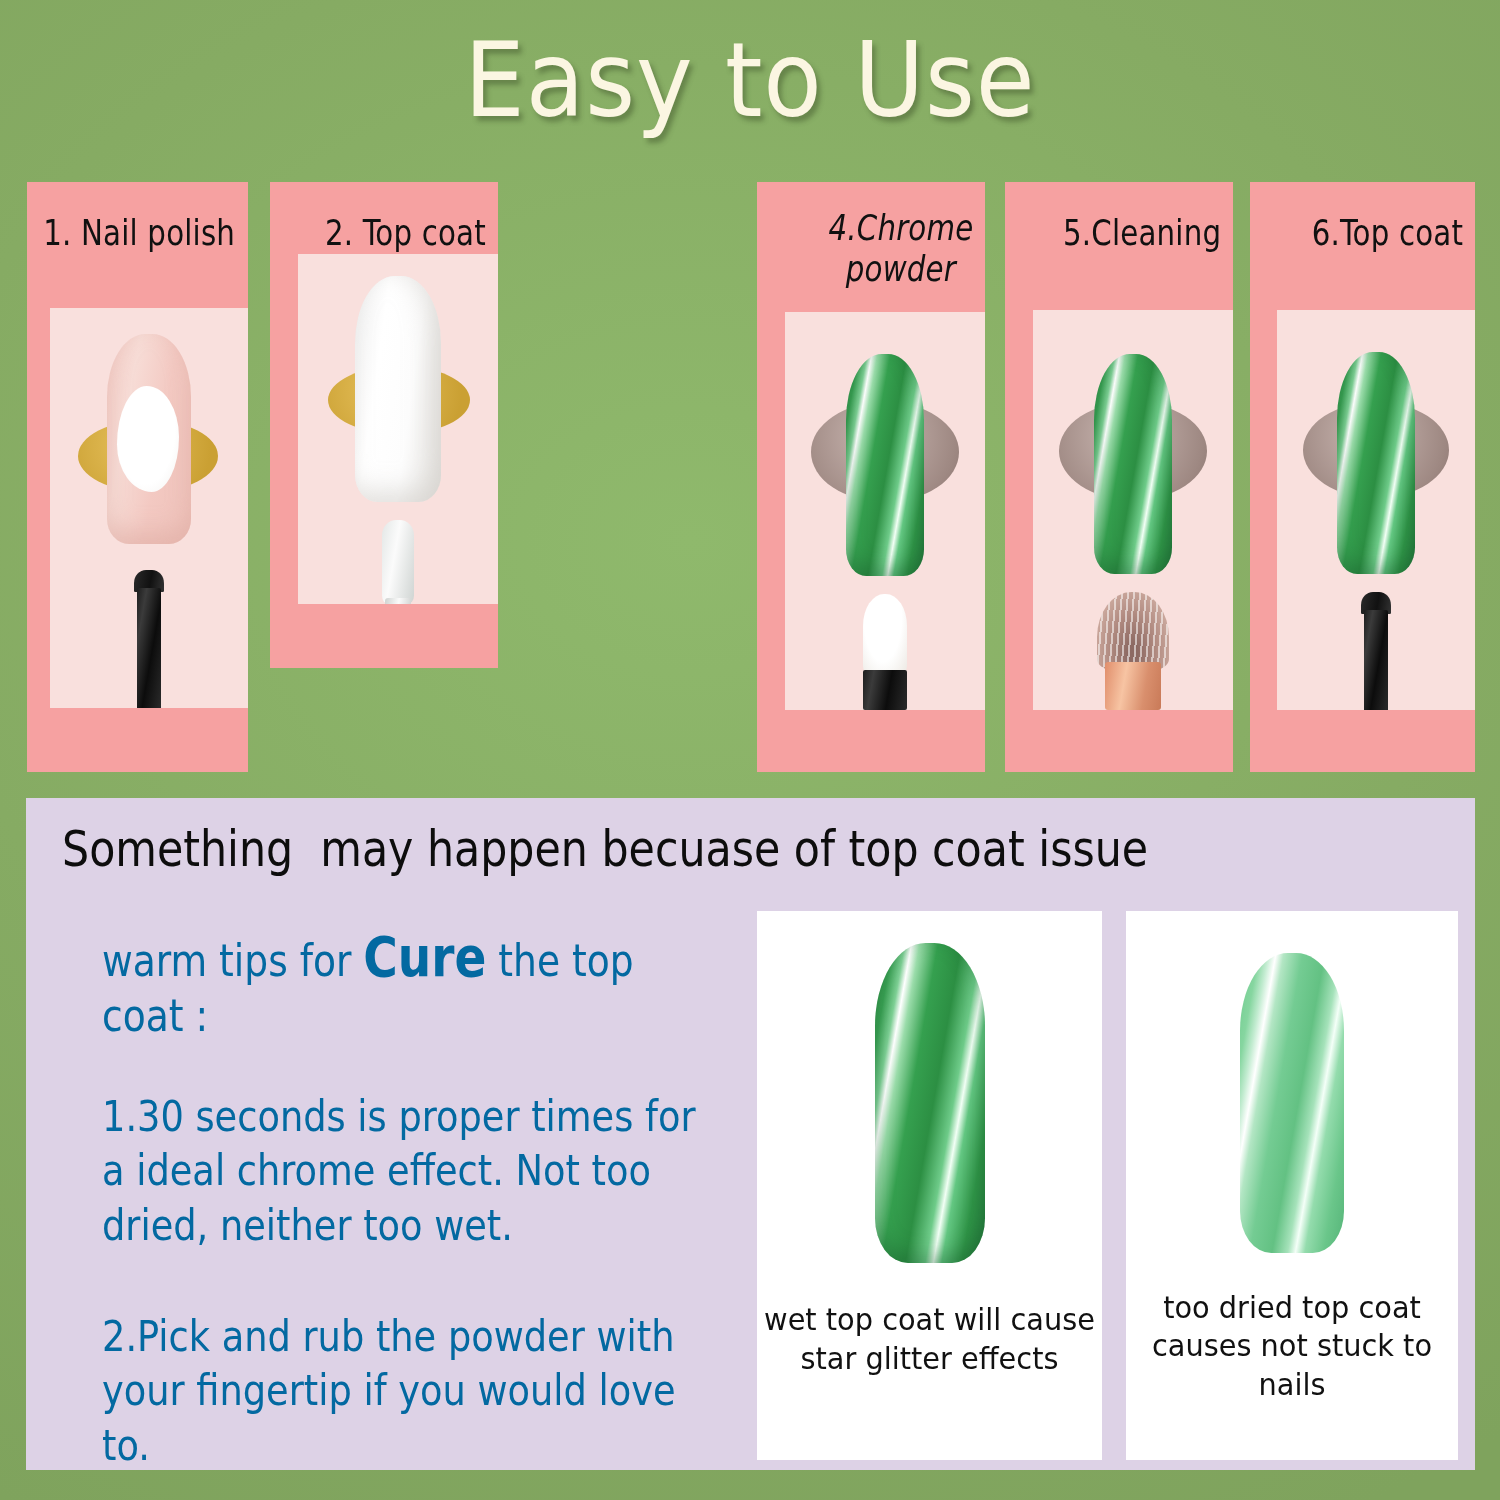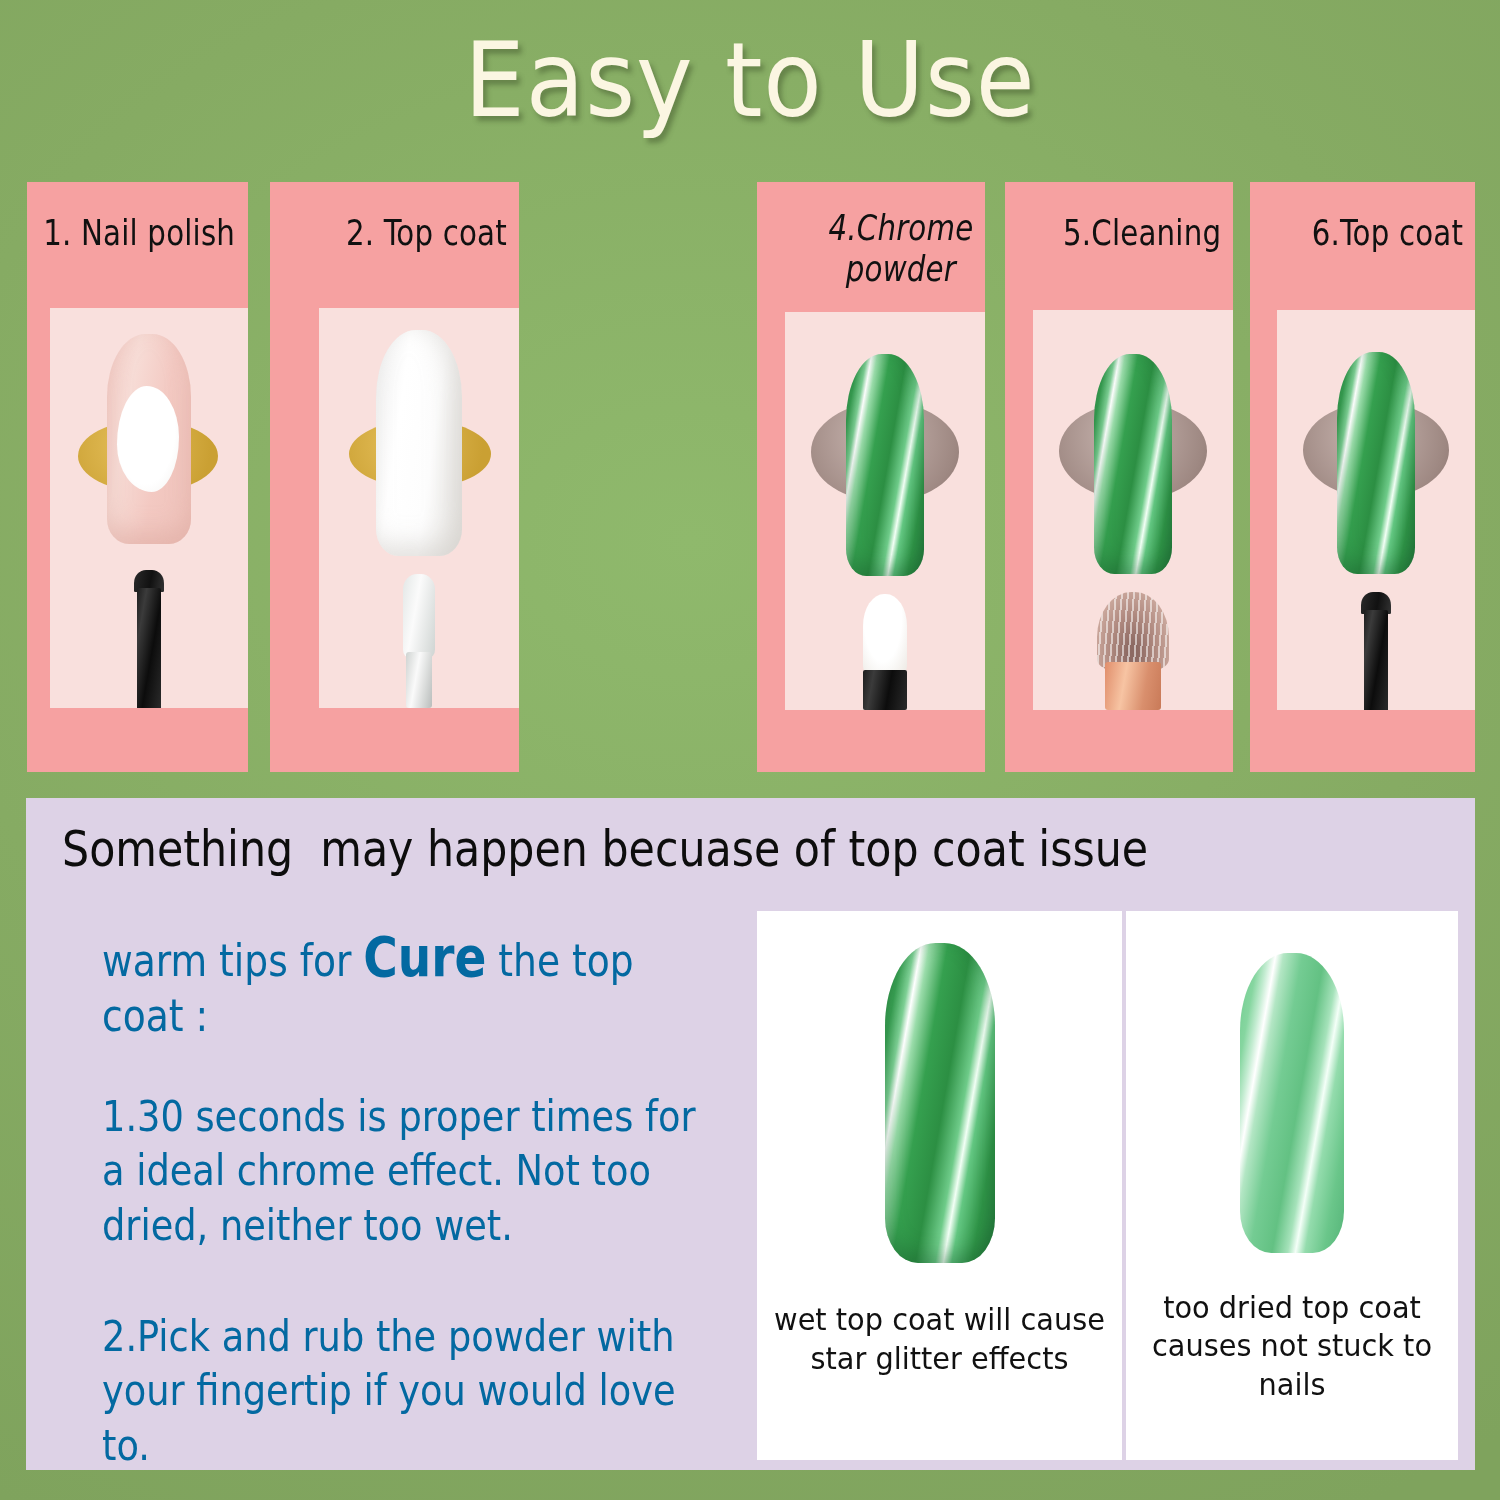--- a/index.html
+++ b/index.html
@@ -181,21 +181,21 @@
       <div class="card-label">1. Nail polish</div>
       <div class="photo" style="width:198px;height:400px;margin-bottom:64px;">
         <div class="blob blob-gold" style="left:28px;top:112px;width:140px;height:72px;"></div>
         <div class="nail nail-pink" style="top:26px;width:84px;height:210px;"></div>
         <div class="white-smear" style="left:67px;top:78px;width:62px;height:106px;"></div>
         <div class="brush-neck" style="top:262px;width:30px;height:22px;"></div>
         <div class="brush-handle" style="top:280px;width:24px;height:120px;border-radius:2px 2px 0 0;"></div>
       </div>
     </div>
 
-    <div class="card" style="left:243px;width:228px;height:590px;padding-left:21px;">
+    <div class="card" style="left:243px;width:228px;height:486px;">
       <div class="card-label">2. Top coat</div>
       <div class="photo" style="width:200px;height:400px;margin-bottom:64px;">
         <div class="blob blob-gold" style="left:30px;top:112px;width:142px;height:68px;"></div>
         <div class="nail nail-white" style="top:22px;width:86px;height:226px;"></div>
         <div class="wetbrush" style="top:266px;width:32px;height:84px;"></div>
         <div class="brush-handle" style="top:344px;width:26px;height:56px;background:linear-gradient(100deg,#cfd3d1,#fafafa 40%,#b9bdbb);border-radius:3px;"></div>
       </div>
     </div>
 
 
@@ -237,21 +237,21 @@
     <div class="panel-heading">Something  may happen becuase of top coat issue</div>
 
     <div class="tips">
       <div class="tip-line1">
         <span>warm tips for </span><b>Cure</b><span> the top coat :</span>
       </div>
       <div class="tip-para">1.30 seconds is proper times for a ideal chrome effect. Not too dried, neither too wet.</div>
       <div class="tip-para" style="margin-top:56px;">2.Pick and rub the powder with your fingertip if you would love to.</div>
     </div>
 
-    <div class="white-card" style="left:731px;width:345px;top:113px;height:549px;padding-left:20px;">
+    <div class="white-card" style="left:731px;width:345px;top:113px;height:549px;">
       <div class="nail nail-green" style="top:32px;width:110px;height:320px;border-radius:46% 46% 30% 30% / 26% 26% 14% 14%;"></div>
       <div class="wc-caption" style="bottom:82px;">wet top coat will cause star glitter effects</div>
     </div>
 
     <div class="white-card" style="left:1100px;width:332px;top:113px;height:549px;">
       <div class="nail nail-green-light" style="top:42px;width:104px;height:300px;border-radius:46% 46% 30% 30% / 26% 26% 14% 14%;"></div>
       <div class="wc-caption" style="bottom:56px;">too dried top coat causes not stuck to nails</div>
     </div>
 
   </div>

